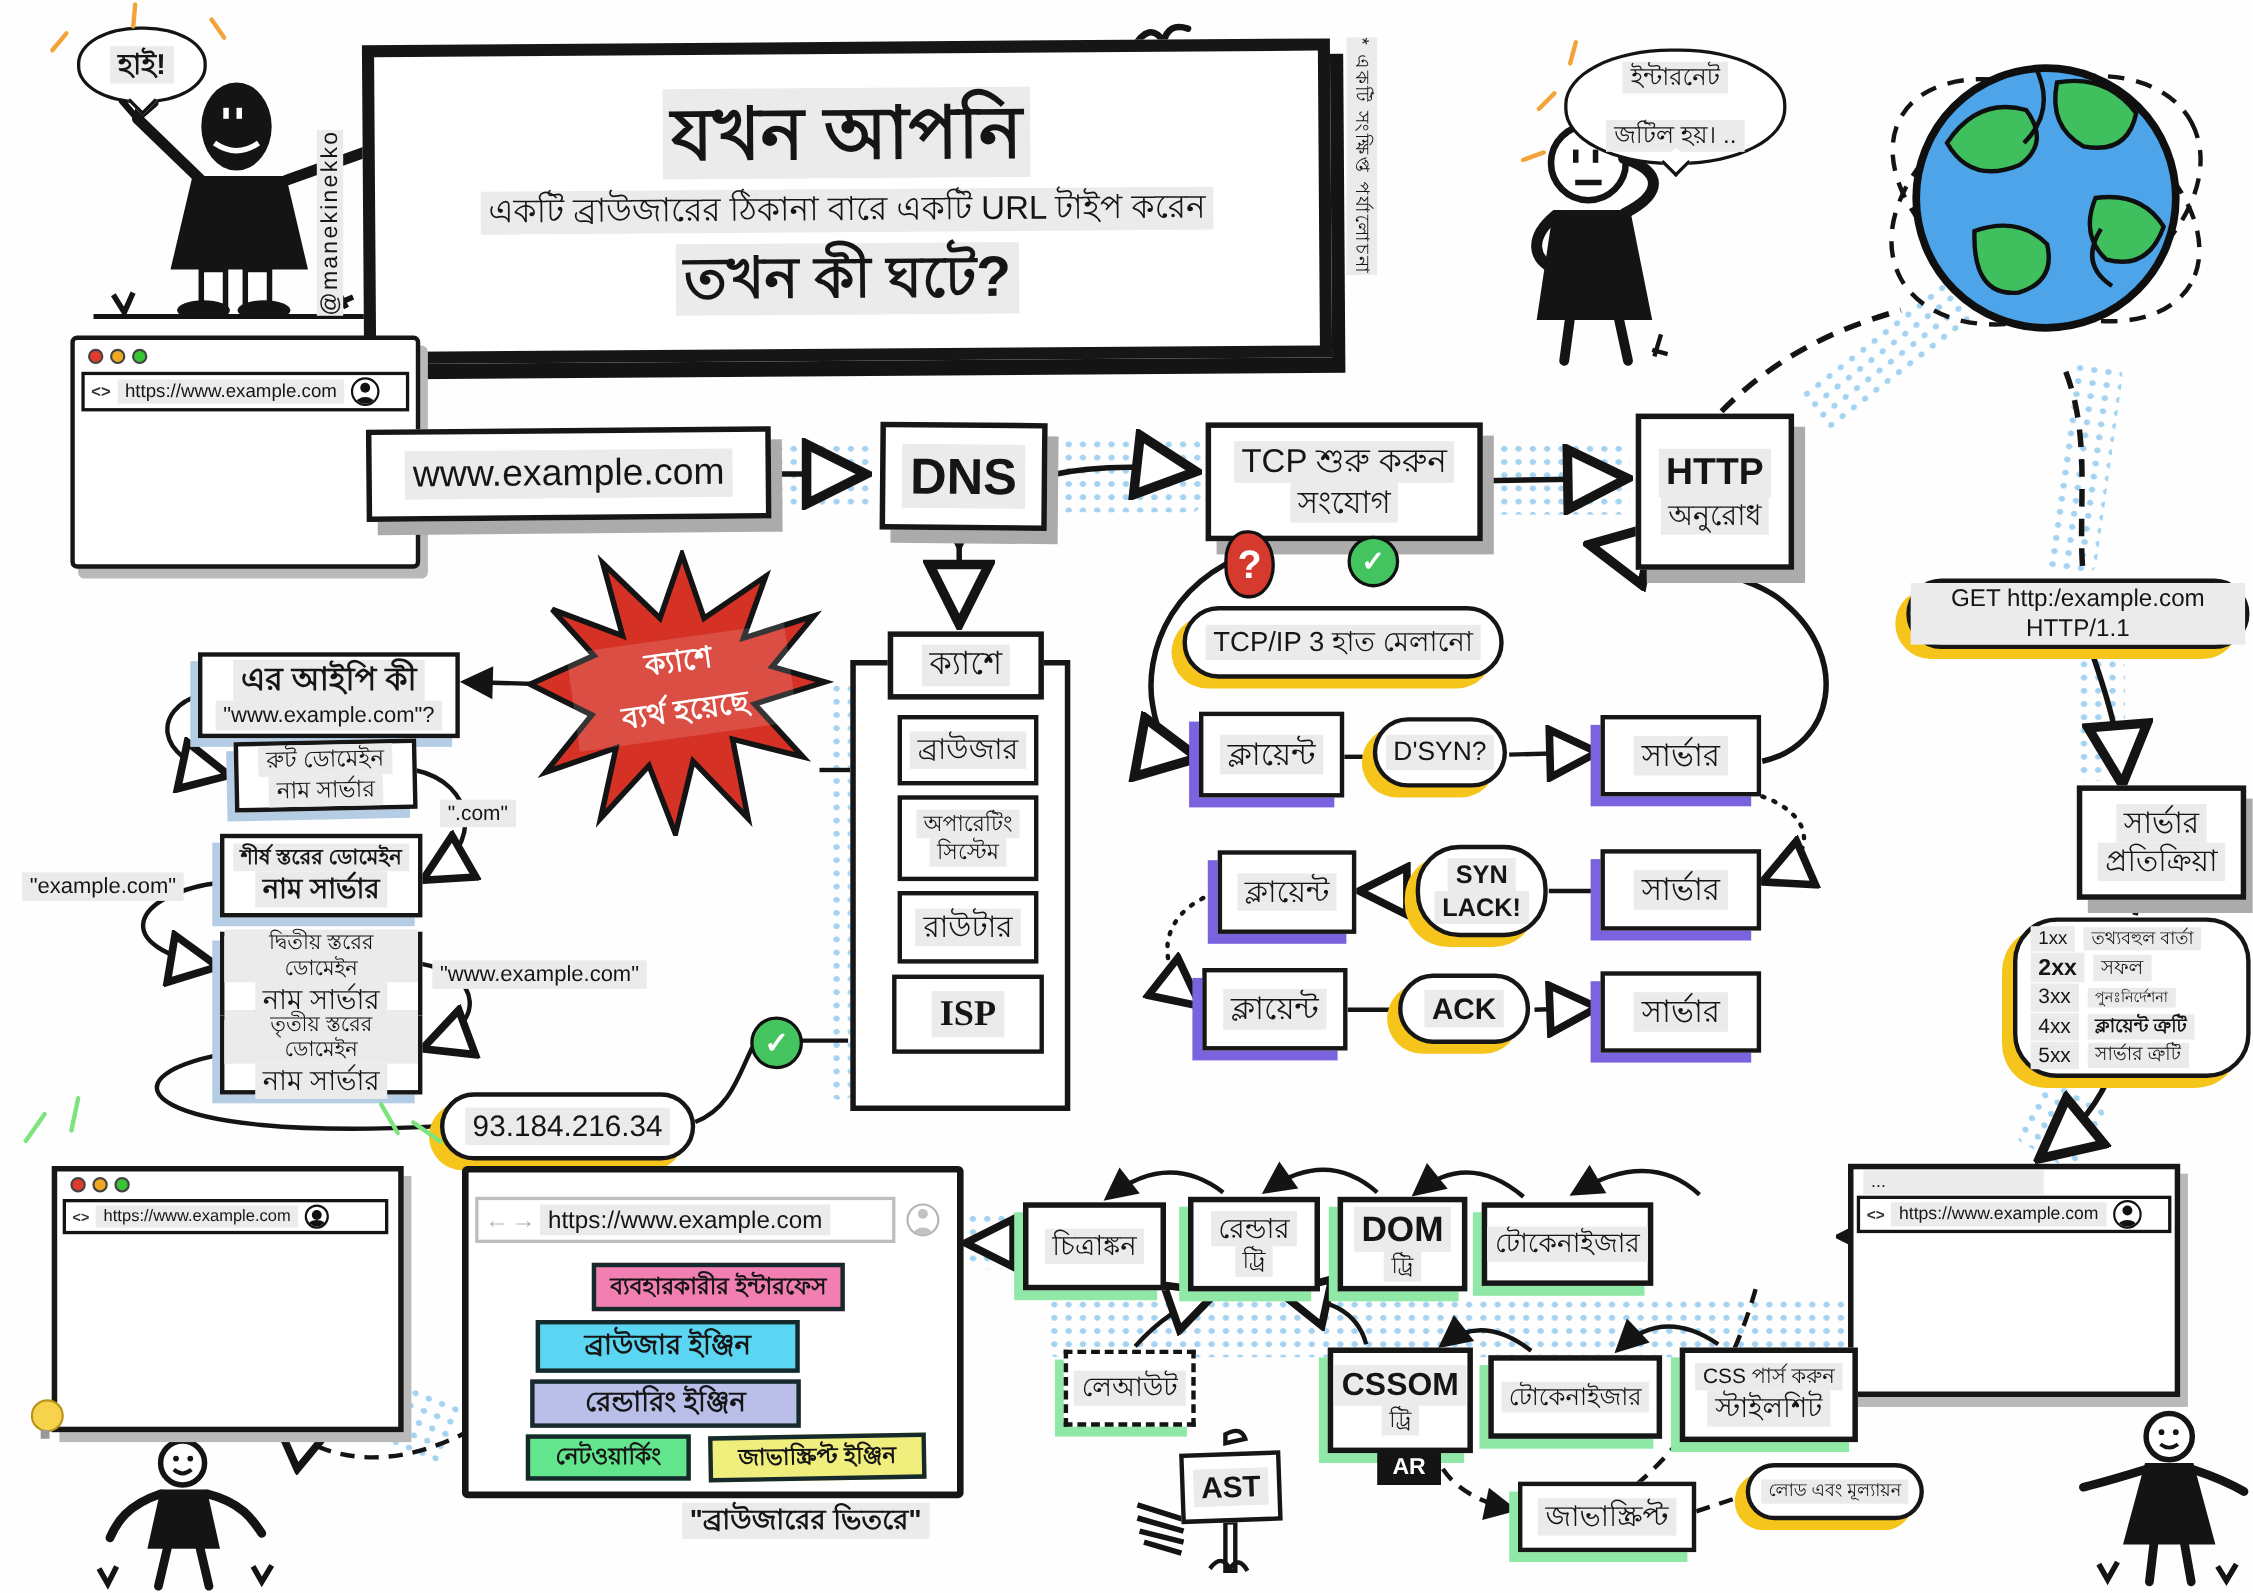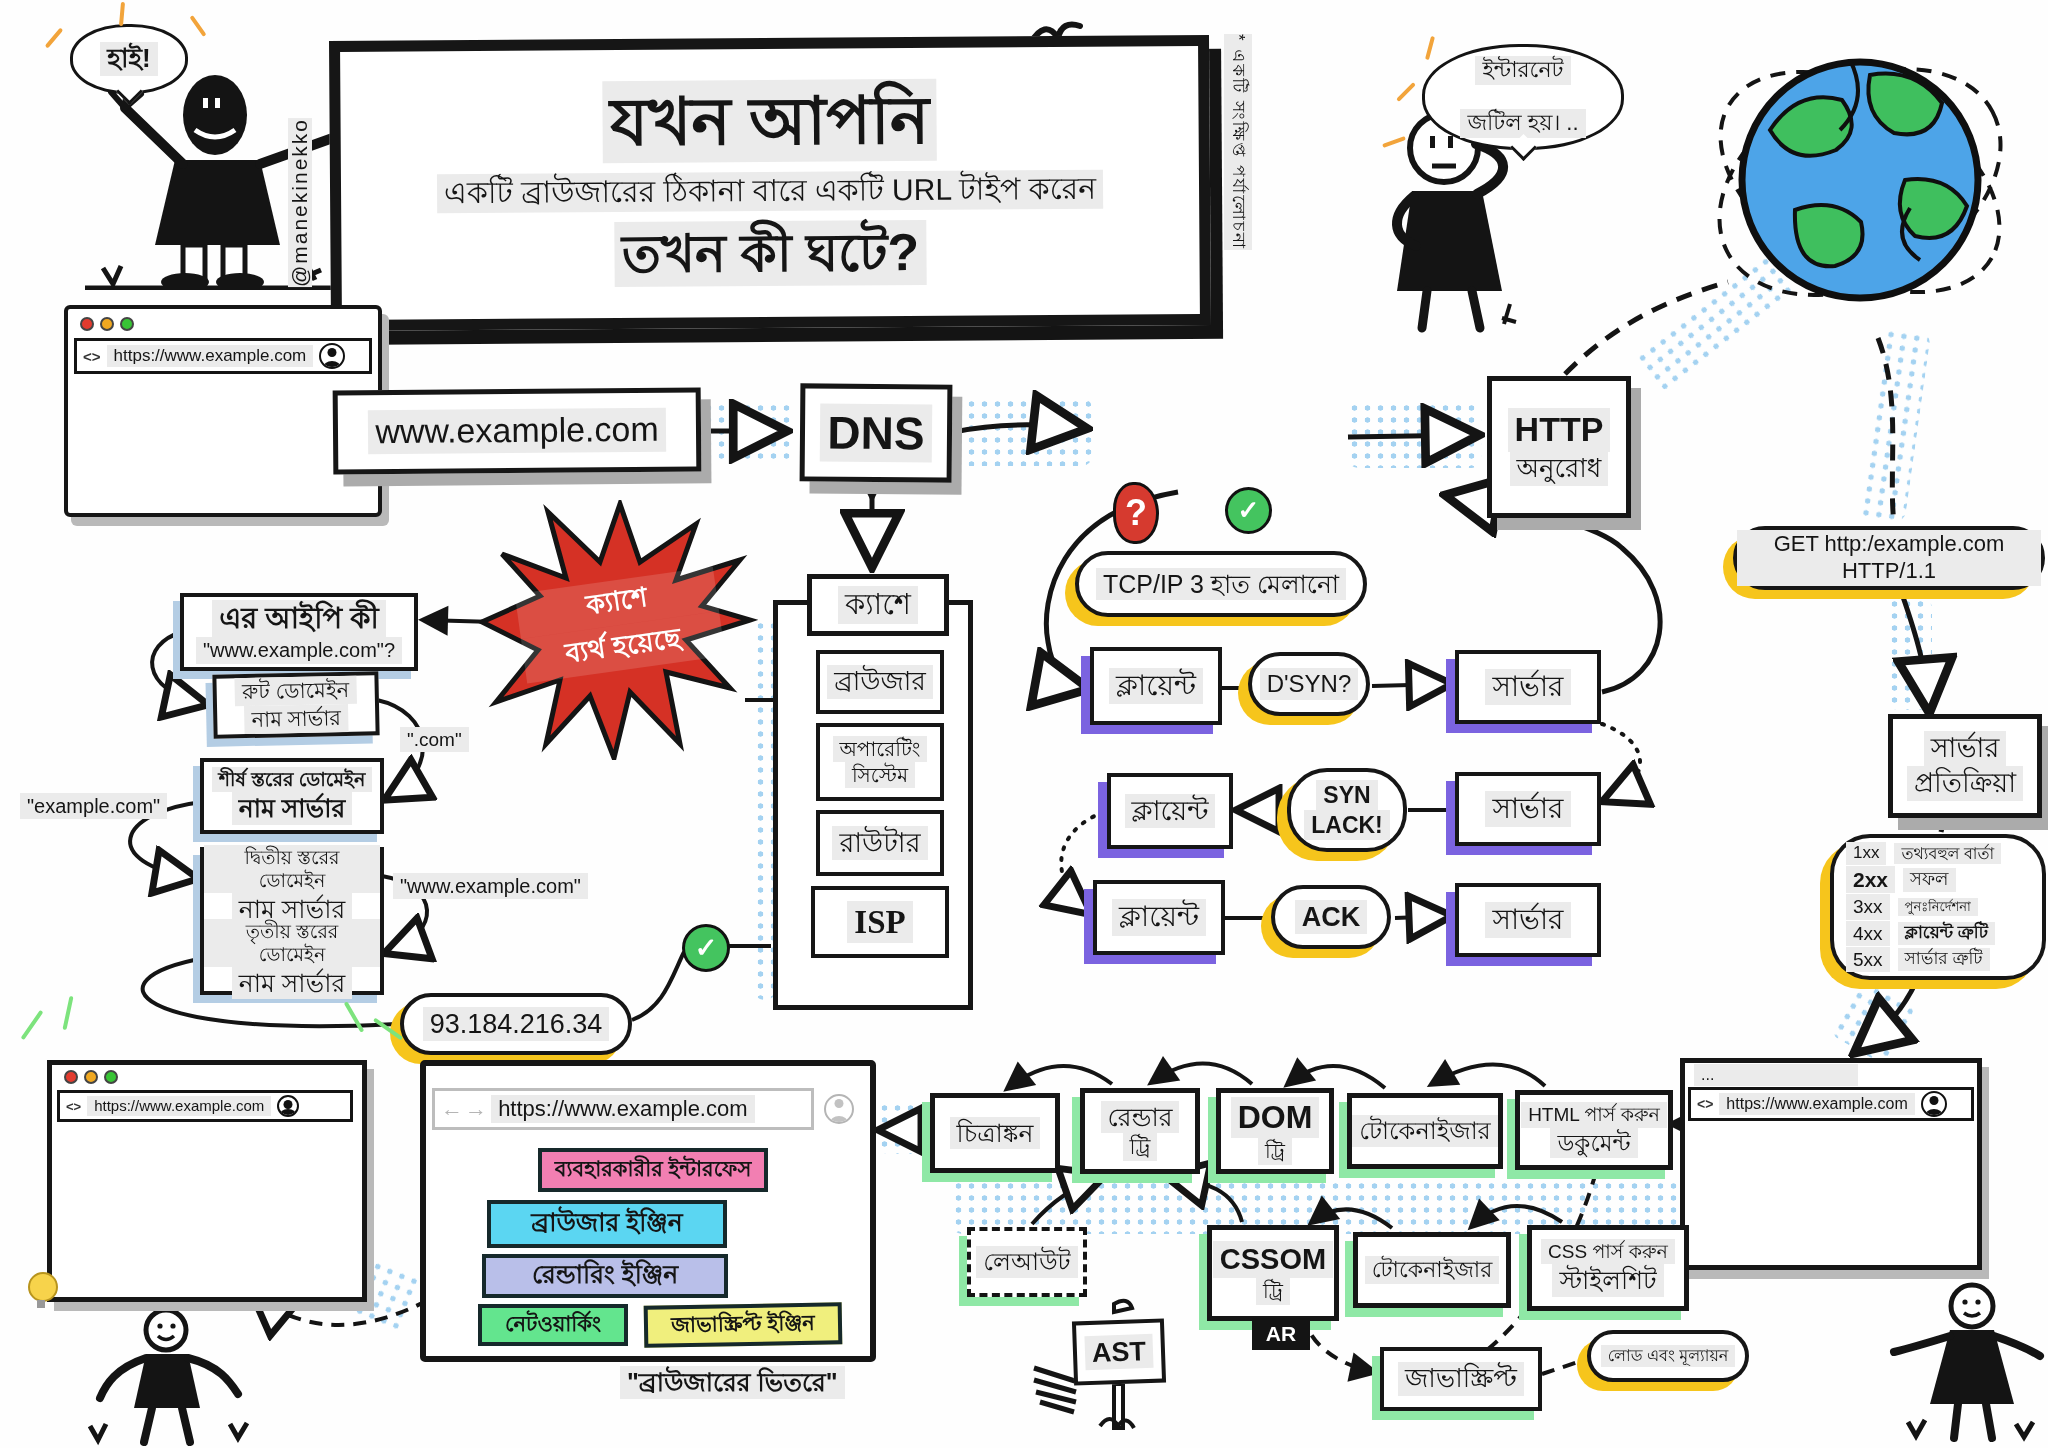--- a/index.html
+++ b/index.html
@@ -186,20 +186,24 @@
     <span class="hl" style="font-size:17px;">https://www.example.com</span>
     <span class="avatar"></span>
   </div>
 
   <div class="bx sh-grey" style="left:333px;top:389px;width:368px;height:84px;border-width:5px;transform:rotate(-0.5deg);">
     <span class="hl" style="font-size:34px;">www.example.com</span>
   </div>
   <div class="bx sh-grey" style="left:800px;top:384px;width:152px;height:98px;border-width:5px;transform:rotate(0.5deg);">
     <span class="hl" style="font-size:46px;font-weight:bold;">DNS</span>
   </div>
+  <div class="bx sh-grey" style="left:1096px;top:384px;width:252px;height:108px;border-width:5px;">
+    <span class="hl" style="font-size:30px;">TCP শুরু করুন</span>
+    <span class="hl" style="font-size:28px;">সংযোগ</span>
+  </div>
   <div class="bx sh-grey" style="left:1487px;top:376px;width:144px;height:142px;border-width:5px;">
     <span class="hl" style="font-size:34px;font-weight:bold;">HTTP</span>
     <span class="hl" style="font-size:26px;">অনুরোধ</span>
   </div>
 
   <svg class="fig" style="left:1700px;top:30px;" width="320" height="310" viewBox="0 0 320 310">
     <ellipse cx="160" cy="152" rx="150" ry="100" fill="none" stroke="#141414" stroke-width="4" stroke-dasharray="15 11" transform="rotate(-28 160 152)"></ellipse>
     <ellipse cx="160" cy="152" rx="152" ry="92" fill="none" stroke="#141414" stroke-width="4" stroke-dasharray="15 11" transform="rotate(30 160 152)"></ellipse>
     <circle cx="160" cy="150" r="118" fill="#4da4e8" stroke="#0f0f0f" stroke-width="7"></circle>
     <path d="M70,100 q28,-42 72,-30 q22,30 -6,50 q-44,18 -66,-20 z" fill="#3fbf5e" stroke="#0f0f0f" stroke-width="4"></path>
@@ -360,24 +364,20 @@
   <div class="bx sh-green" style="left:1080px;top:1088px;width:120px;height:86px;border-width:5px;">
     <span class="hl" style="font-size:25px;">রেন্ডার</span>
     <span class="hl" style="font-size:21px;">ট্রি</span>
   </div>
   <div class="bx sh-green" style="left:1216px;top:1088px;width:118px;height:86px;border-width:5px;">
     <span class="hl" style="font-size:32px;font-weight:bold;">DOM</span>
     <span class="hl" style="font-size:20px;">ট্রি</span>
   </div>
   <div class="bx sh-green" style="left:1347px;top:1093px;width:156px;height:76px;border-width:5px;">
     <span class="hl" style="font-size:24px;">টোকেনাইজার</span>
-  </div>
-  <div class="bx sh-green" style="left:1515px;top:1090px;width:158px;height:80px;border-width:5px;">
-    <span class="hl" style="font-size:19px;">HTML পার্স করুন</span>
-    <span class="hl" style="font-size:23px;">ডকুমেন্ট</span>
   </div>
   <div class="bx sh-green" style="left:967px;top:1227px;width:120px;height:70px;border:4px dashed #141414;">
     <span class="hl" style="font-size:24px;">লেআউট</span>
   </div>
   <div class="bx sh-green" style="left:1207px;top:1225px;width:132px;height:96px;border-width:5px;">
     <span class="hl" style="font-size:29px;font-weight:bold;">CSSOM</span>
     <span class="hl" style="font-size:20px;">ট্রি</span>
   </div>
   <div class="badge" style="left:1252px;top:1318px;width:58px;height:32px;background:#141414;border:none;font-size:21px;">AR</div>
   <div class="bx sh-green" style="left:1353px;top:1232px;width:158px;height:76px;border-width:5px;">

